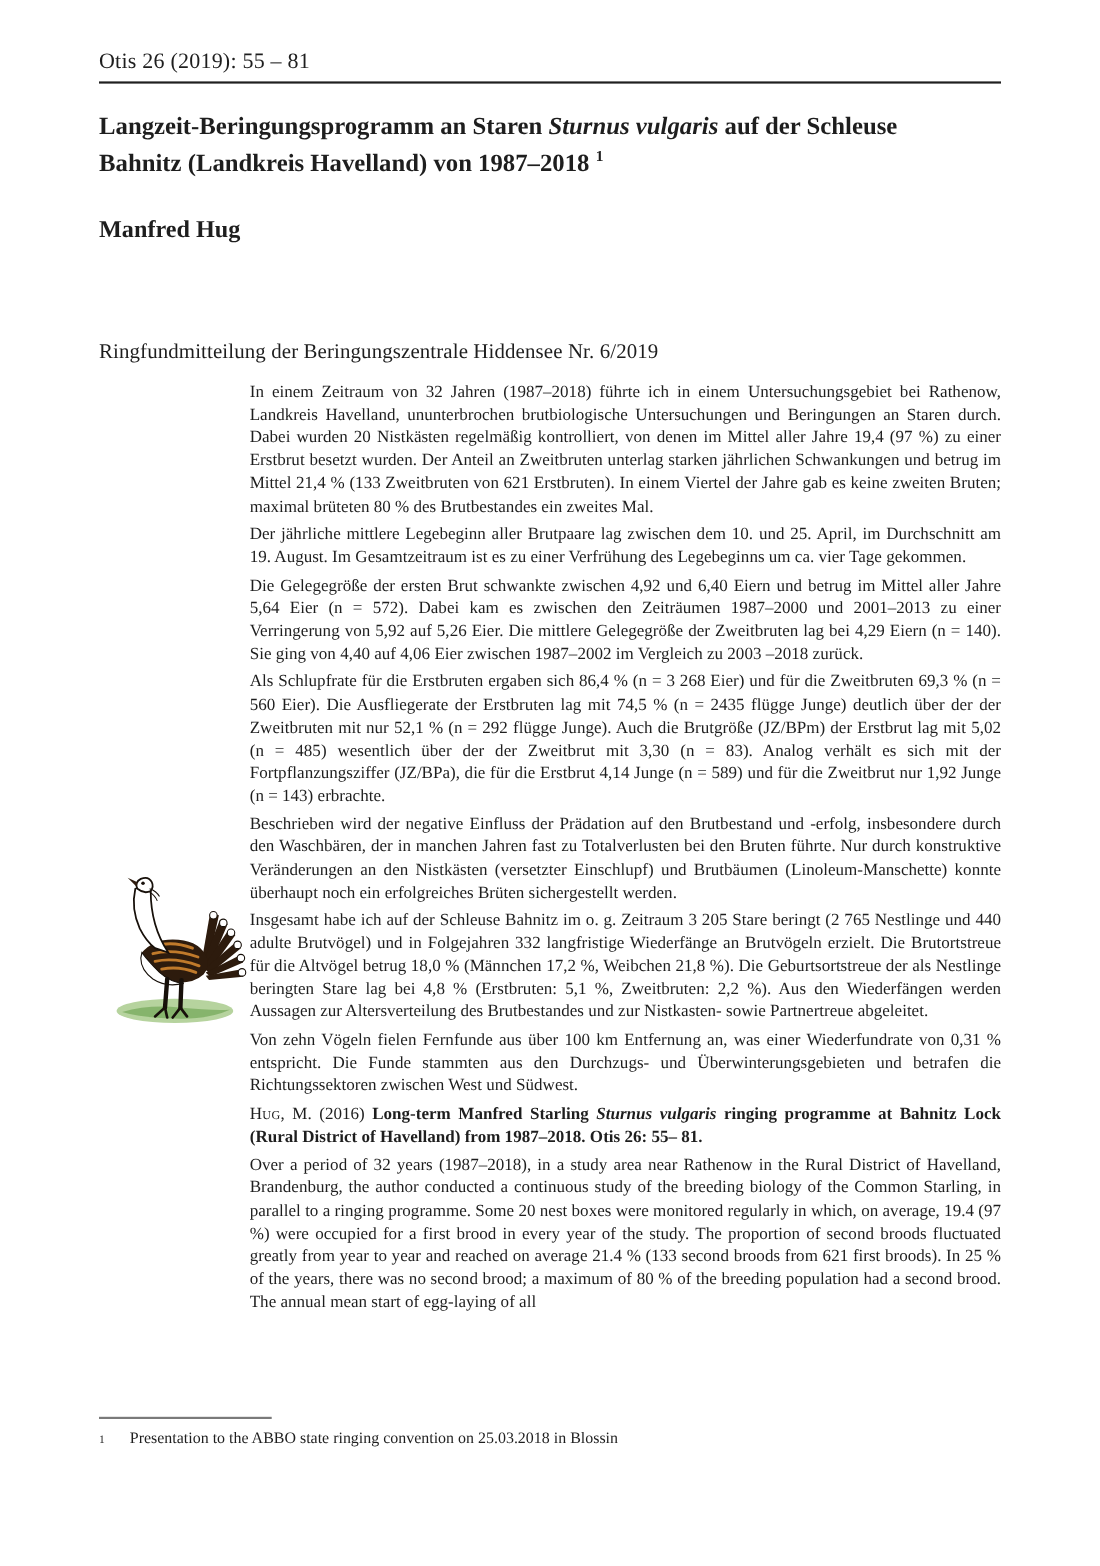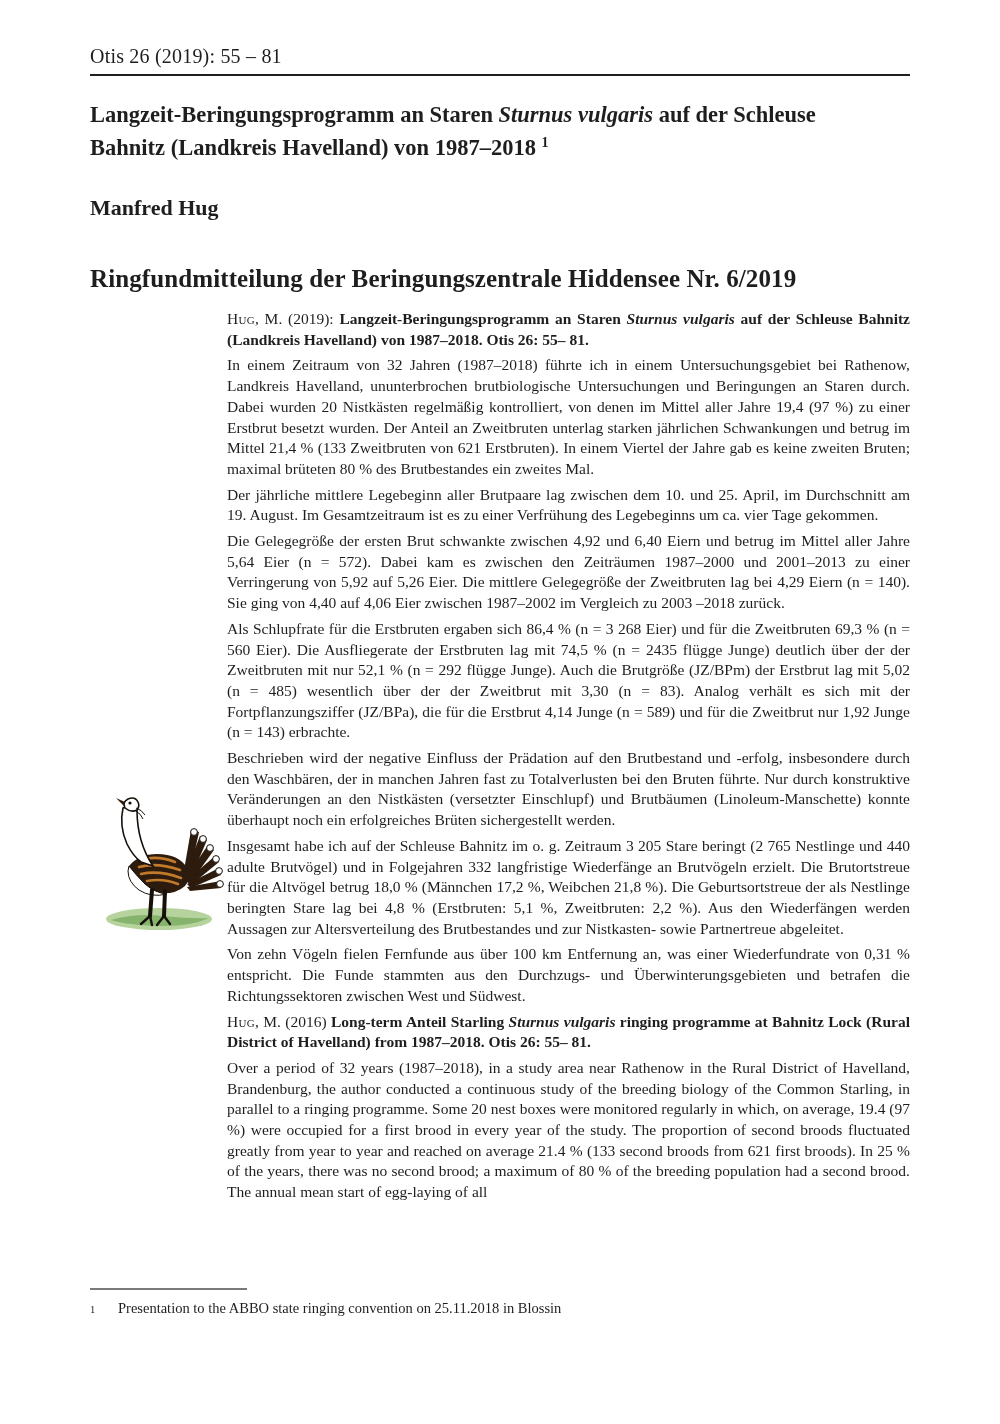--- a/index.html
+++ b/index.html
@@ -30,23 +30,23 @@
     font-weight: bold;
     line-height: 32.5px;
     max-width: 800px;
   }
   .author-name {
     margin-top: 31px;
     font-size: 22px;
     font-weight: bold;
   }
   .section-heading {
-    margin-top: 44px;
-    font-size: 25px;
-    font-weight: bold;
+    margin-top: 88px;
+    font-size: 19px;
+    font-weight: normal;
     letter-spacing: 0.1px;
   }
 
   .abstract {
     margin-left: 137px;
     margin-top: 16px;
     font-size: 15.5px;
     line-height: 20.7px;
     text-align: justify;
     hyphens: auto;
@@ -96,29 +96,28 @@
   <div class="journal-ref">Otis 26 (2019): 55 – 81</div>
   <hr class="header-rule">
 
   <h1 class="article-title"><span>Langzeit-Beringungsprogramm an Staren </span><span class="it">Sturnus vulgaris</span><span> auf der Schleuse Bahnitz (Landkreis Havelland) von 1987–2018 </span><span class="sp">1</span></h1>
 
   <div class="author-name">Manfred Hug</div>
 
   <h2 class="section-heading">Ringfundmitteilung der Beringungszentrale Hiddensee Nr. 6/2019</h2>
 
   <div class="abstract">
-    <p><span class="sc">Hug</span><span>, M. (2019): </span><span class="bd">Langzeit-Beringungsprogramm an Staren </span><span class="it bd">Sturnus vulgaris</span><span class="bd"> auf der Schleuse Bahnitz (Landkreis Havelland) von 1987–2018. Otis 26: 55– 81.</span></p>
     <p>In einem Zeitraum von 32 Jahren (1987–2018) führte ich in einem Untersuchungsgebiet bei Rathenow, Landkreis Havelland, ununterbrochen brutbiologische Untersuchungen und Beringungen an Staren durch. Dabei wurden 20 Nistkästen regelmäßig kontrolliert, von denen im Mittel aller Jahre 19,4 (97 %) zu einer Erstbrut besetzt wurden. Der Anteil an Zweitbruten unterlag starken jährlichen Schwankungen und betrug im Mittel 21,4 % (133 Zweitbruten von 621 Erstbruten). In einem Viertel der Jahre gab es keine zweiten Bruten; maximal brüteten 80 % des Brutbestandes ein zweites Mal.</p>
     <p>Der jährliche mittlere Legebeginn aller Brutpaare lag zwischen dem 10. und 25. April, im Durchschnitt am 19. August. Im Gesamtzeitraum ist es zu einer Verfrühung des Legebeginns um ca. vier Tage gekommen.</p>
     <p>Die Gelegegröße der ersten Brut schwankte zwischen 4,92 und 6,40 Eiern und betrug im Mittel aller Jahre 5,64 Eier (n = 572). Dabei kam es zwischen den Zeiträumen 1987–2000 und 2001–2013 zu einer Verringerung von 5,92 auf 5,26 Eier. Die mittlere Gelegegröße der Zweitbruten lag bei 4,29 Eiern (n = 140). Sie ging von 4,40 auf 4,06 Eier zwischen 1987–2002 im Vergleich zu 2003 –2018 zurück.</p>
     <p>Als Schlupfrate für die Erstbruten ergaben sich 86,4 % (n = 3 268 Eier) und für die Zweitbruten 69,3 % (n = 560 Eier). Die Ausfliegerate der Erstbruten lag mit 74,5 % (n = 2435 flügge Junge) deutlich über der der Zweitbruten mit nur 52,1 % (n = 292 flügge Junge). Auch die Brutgröße (JZ/BPm) der Erstbrut lag mit 5,02 (n = 485) wesentlich über der der Zweitbrut mit 3,30 (n = 83). Analog verhält es sich mit der Fortpflanzungsziffer (JZ/BPa), die für die Erstbrut 4,14 Junge (n = 589) und für die Zweitbrut nur 1,92 Junge (n = 143) erbrachte.</p>
     <p>Beschrieben wird der negative Einfluss der Prädation auf den Brutbestand und -erfolg, insbesondere durch den Waschbären, der in manchen Jahren fast zu Totalverlusten bei den Bruten führte. Nur durch konstruktive Veränderungen an den Nistkästen (versetzter Einschlupf) und Brutbäumen (Linoleum-Manschette) konnte überhaupt noch ein erfolgreiches Brüten sichergestellt werden.</p>
     <p>Insgesamt habe ich auf der Schleuse Bahnitz im o. g. Zeitraum 3 205 Stare beringt (2 765 Nestlinge und 440 adulte Brutvögel) und in Folgejahren 332 langfristige Wiederfänge an Brutvögeln erzielt. Die Brutortstreue für die Altvögel betrug 18,0 % (Männchen 17,2 %, Weibchen 21,8 %). Die Geburtsortstreue der als Nestlinge beringten Stare lag bei 4,8 % (Erstbruten: 5,1 %, Zweitbruten: 2,2 %). Aus den Wiederfängen werden Aussagen zur Altersverteilung des Brutbestandes und zur Nistkasten- sowie Partnertreue abgeleitet.</p>
     <p>Von zehn Vögeln fielen Fernfunde aus über 100 km Entfernung an, was einer Wiederfundrate von 0,31 % entspricht. Die Funde stammten aus den Durchzugs- und Überwinterungsgebieten und betrafen die Richtungssektoren zwischen West und Südwest.</p>
-    <p><span class="sc">Hug</span><span>, M. (2016) </span><span class="bd">Long-term Anteil Starling </span><span class="it bd">Sturnus vulgaris</span><span class="bd"> ringing programme at Bahnitz Lock (Rural District of Havelland) from 1987–2018. Otis 26: 55– 81.</span></p>
+    <p><span class="sc">Hug</span><span>, M. (2016) </span><span class="bd">Long-term Manfred Starling </span><span class="it bd">Sturnus vulgaris</span><span class="bd"> ringing programme at Bahnitz Lock (Rural District of Havelland) from 1987–2018. Otis 26: 55– 81.</span></p>
     <p>Over a period of 32 years (1987–2018), in a study area near Rathenow in the Rural District of Havelland, Brandenburg, the author conducted a continuous study of the breeding biology of the Common Starling, in parallel to a ringing programme. Some 20 nest boxes were monitored regularly in which, on average, 19.4 (97 %) were occupied for a first brood in every year of the study. The proportion of second broods fluctuated greatly from year to year and reached on average 21.4 % (133 second broods from 621 first broods). In 25 % of the years, there was no second brood; a maximum of 80 % of the breeding population had a second brood. The annual mean start of egg-laying of all</p>
   </div>
 
 </div>
 
 <div class="bird-figure">
   <svg width="132" height="142" viewBox="0 0 132 142" xmlns="http://www.w3.org/2000/svg">
 
     <ellipse cx="64" cy="127" rx="53" ry="11" opacity="0.75" fill="#9dc47e"></ellipse>
     <path d="M16 128 q25 -7 52 -4 q30 3 46 2 q-20 9 -50 8 q-32 -1 -48 -6 z" opacity="0.55" fill="#5f9a44"></path>
@@ -178,16 +177,16 @@
       <path d="M69 124 l6 8"></path>
     </g>
   </svg>
 </div>
 
 <div class="footnote">
   <hr class="footnote-rule">
   <div class="footnote-body">
     <div class="footnote-marker">1</div>
     <div>
-      <div class="footnote-line2">Presentation to the ABBO state ringing convention on 25.11.2018 in Blossin</div>
+      <div class="footnote-line2">Presentation to the ABBO state ringing convention on 25.03.2018 in Blossin</div>
     </div>
   </div>
 </div>
 
 </body></html>

